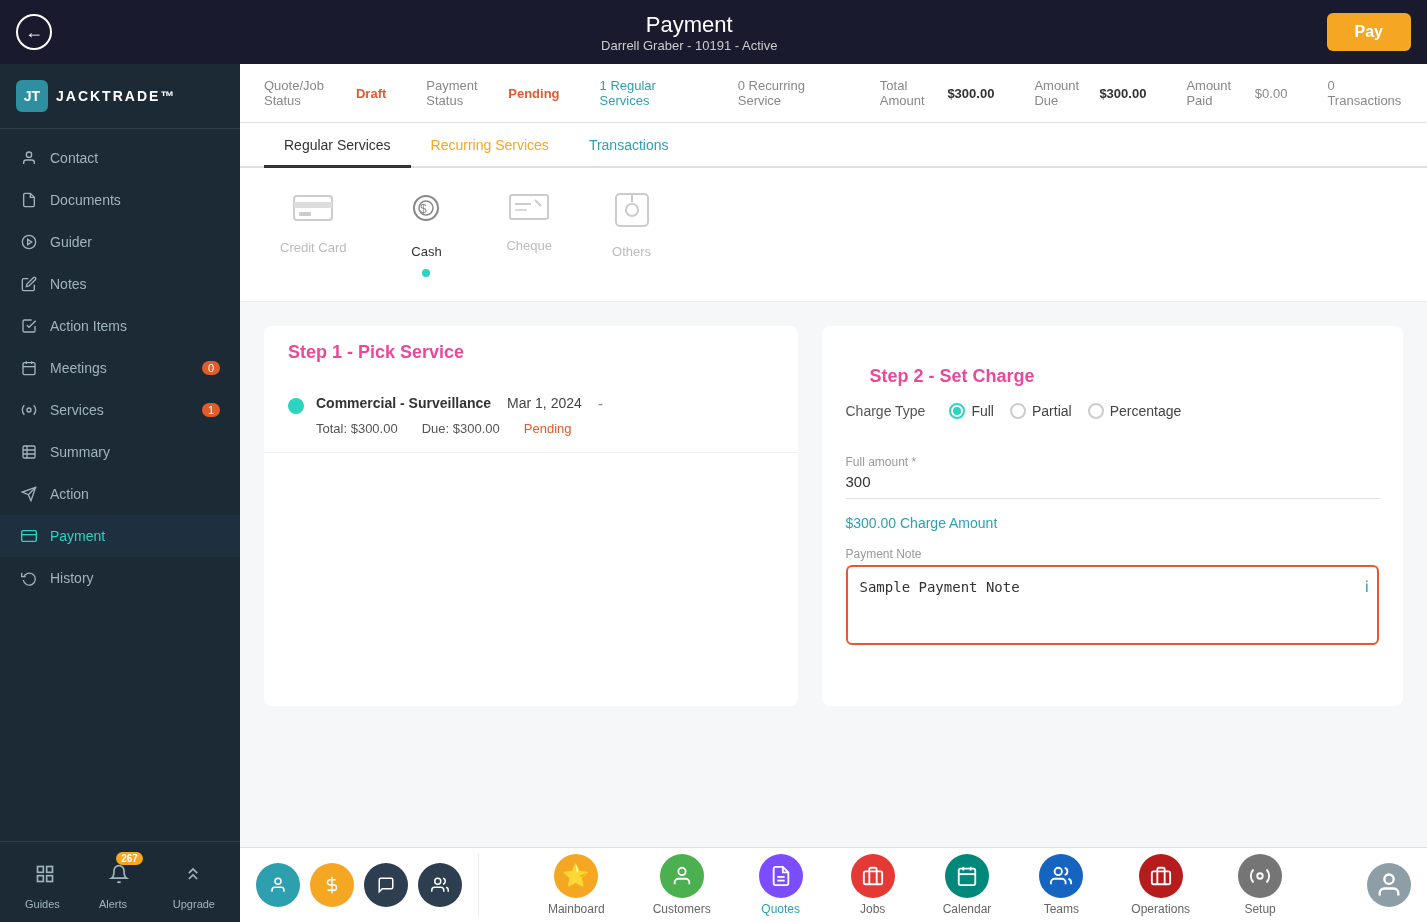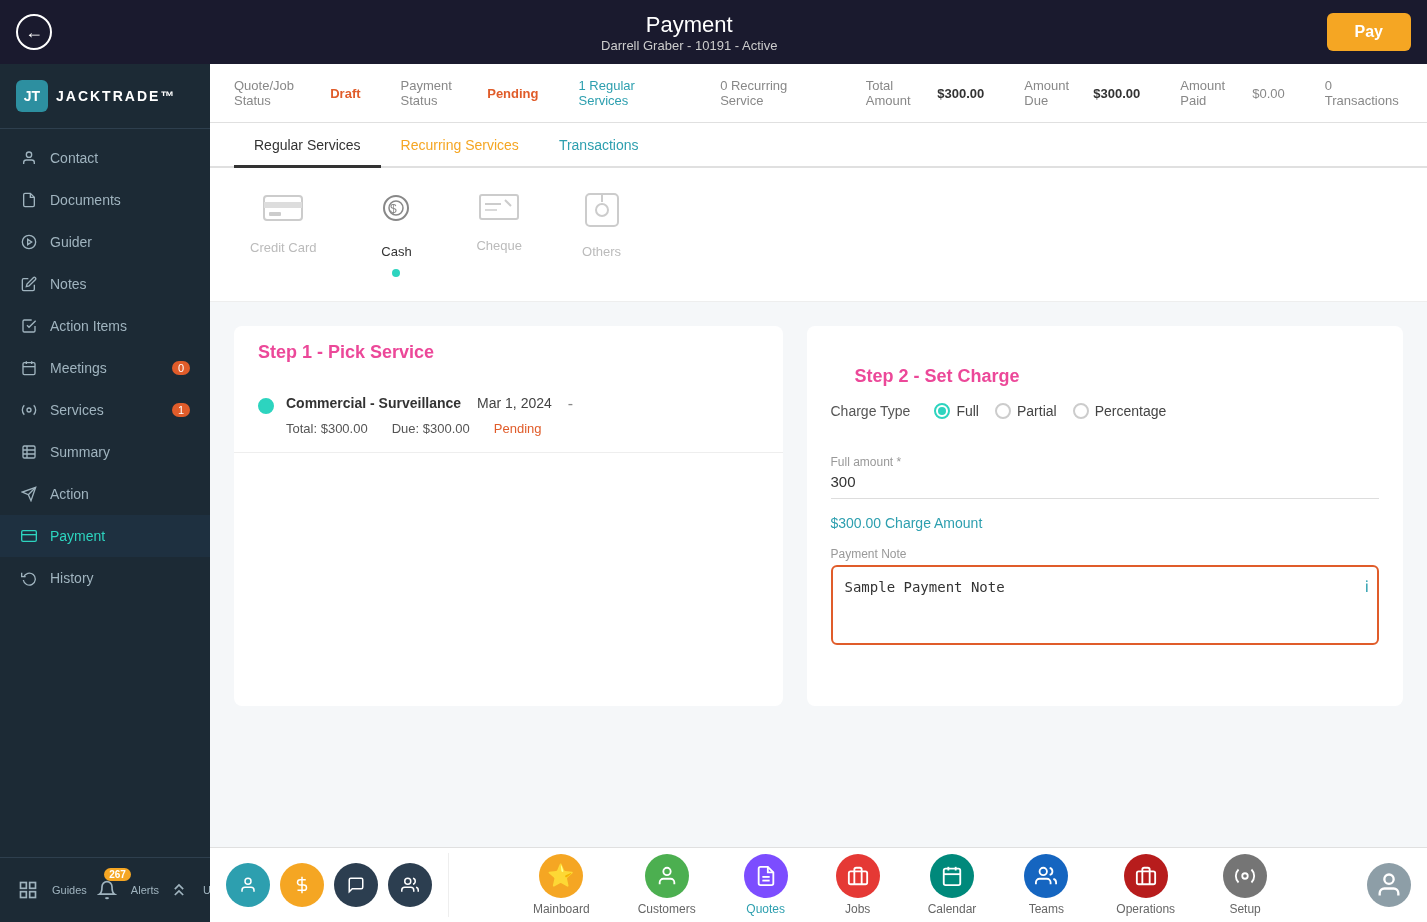--- a/index.html
+++ b/index.html
@@ -20,21 +20,21 @@
     .top-header-center .title { font-size: 22px; font-weight: 500; }
     .top-header-center .subtitle { font-size: 13px; color: #ccc; }
     .back-btn { width: 36px; height: 36px; border-radius: 50%; border: 2px solid white; display: flex; align-items: center; justify-content: center; cursor: pointer; color: white; font-size: 18px; }
     .pay-btn { background: #f5a623; color: white; border: none; padding: 10px 28px; border-radius: 6px; font-size: 16px; font-weight: 600; cursor: pointer; }
 
     
     .main-layout { display: flex; flex: 1; overflow: hidden; }
 
     
     .sidebar {
-      width: 210px;
+      width: 240px;
       background: #1c2a35;
       color: white;
       display: flex;
       flex-direction: column;
       flex-shrink: 0;
     }
     .sidebar-logo {
       padding: 16px;
       display: flex;
       align-items: center;
@@ -169,21 +169,21 @@
     .nav-icon-teal { background: #00897b; color: white; border-radius: 50%; }
     .nav-icon-blue { background: #1565c0; color: white; border-radius: 50%; }
     .nav-icon-darkred { background: #b71c1c; color: white; border-radius: 50%; }
     .nav-icon-gray { background: #757575; color: white; border-radius: 50%; }
     .bl-icon { width: 44px; height: 44px; border-radius: 50%; display: flex; align-items: center; justify-content: center; font-size: 18px; cursor: pointer; }
     .bl-teal { background: #2d9faf; color: white; }
     .bl-orange { background: #f5a623; color: white; }
     .bl-dark { background: #2c3e50; color: white; }
 
     .sidebar-bottom-icons-row { display: flex; justify-content: space-around; padding: 12px 8px; border-top: 1px solid #2e3f4e; }
-    .sbi { display: flex; flex-direction: row; align-items: center; gap: 4px; cursor: pointer; color: #a0b4bf; font-size: 11px; }
+    .sbi { display: flex; flex-direction: column; gap: 4px; cursor: pointer; color: #a0b4bf; font-size: 11px; }
     .sbi-circle { width: 40px; height: 40px; border-radius: 50%; display: flex; align-items: center; justify-content: center; font-size: 20px; }
 
     
     ::-webkit-scrollbar { width: 6px; }
     ::-webkit-scrollbar-track { background: #f0f0f0; }
     ::-webkit-scrollbar-thumb { background: #ccc; border-radius: 3px; }
   </style>
 </head>
 <body>
 

